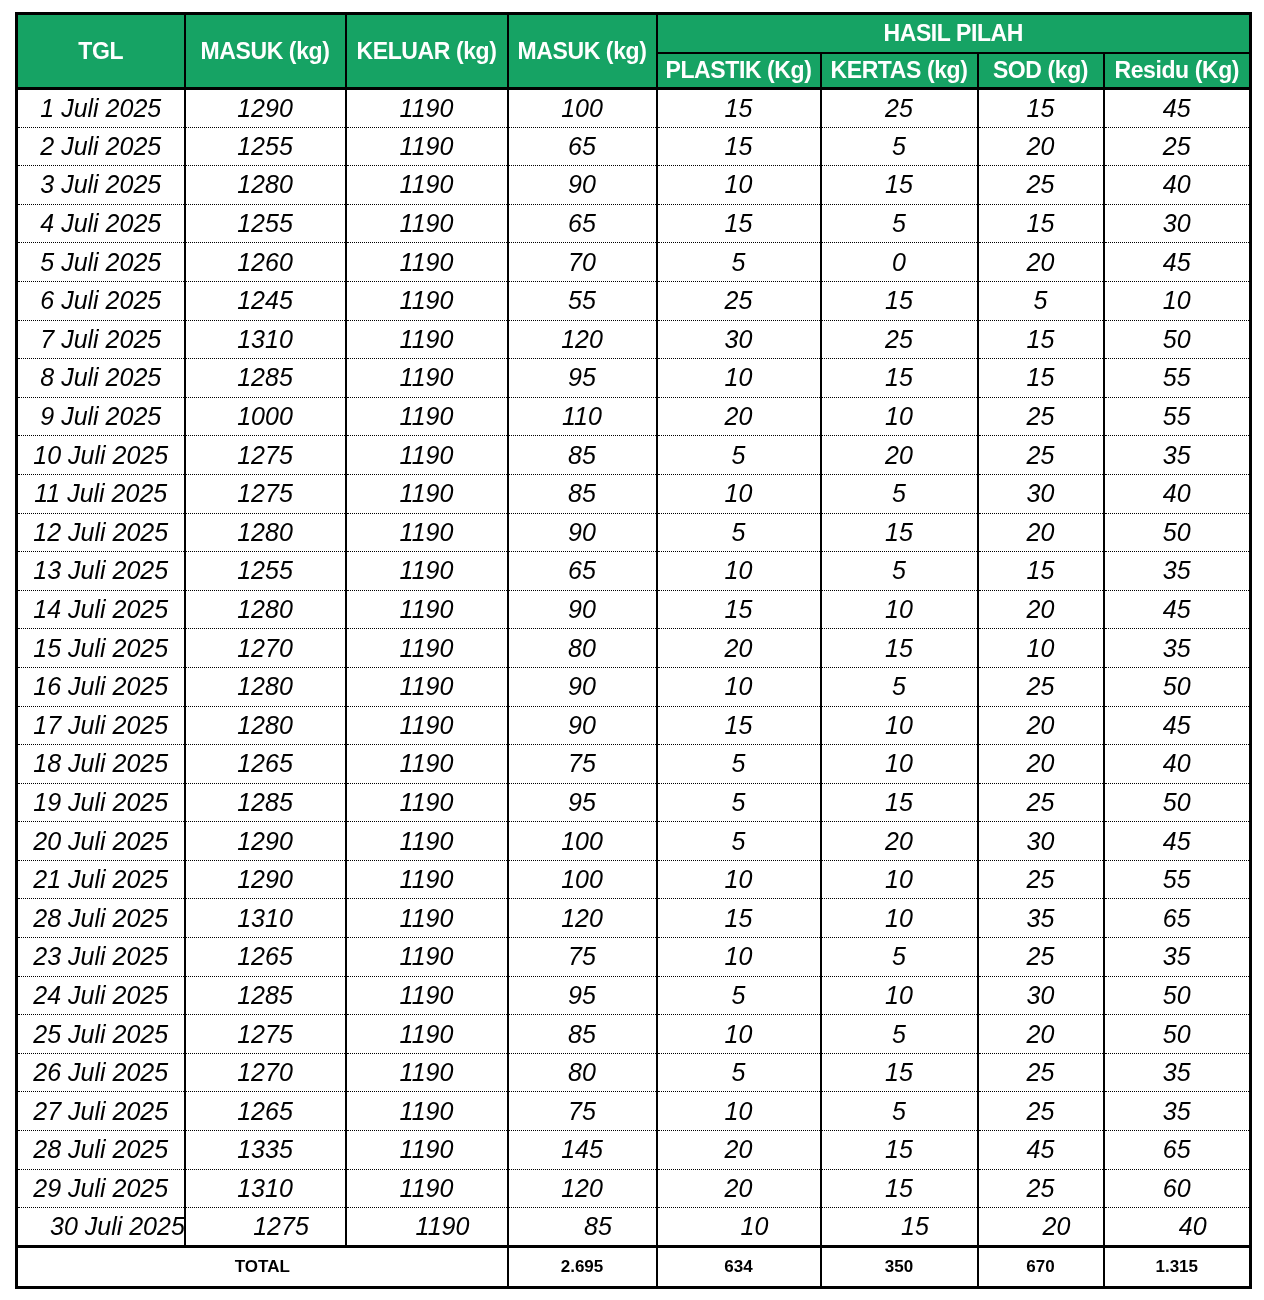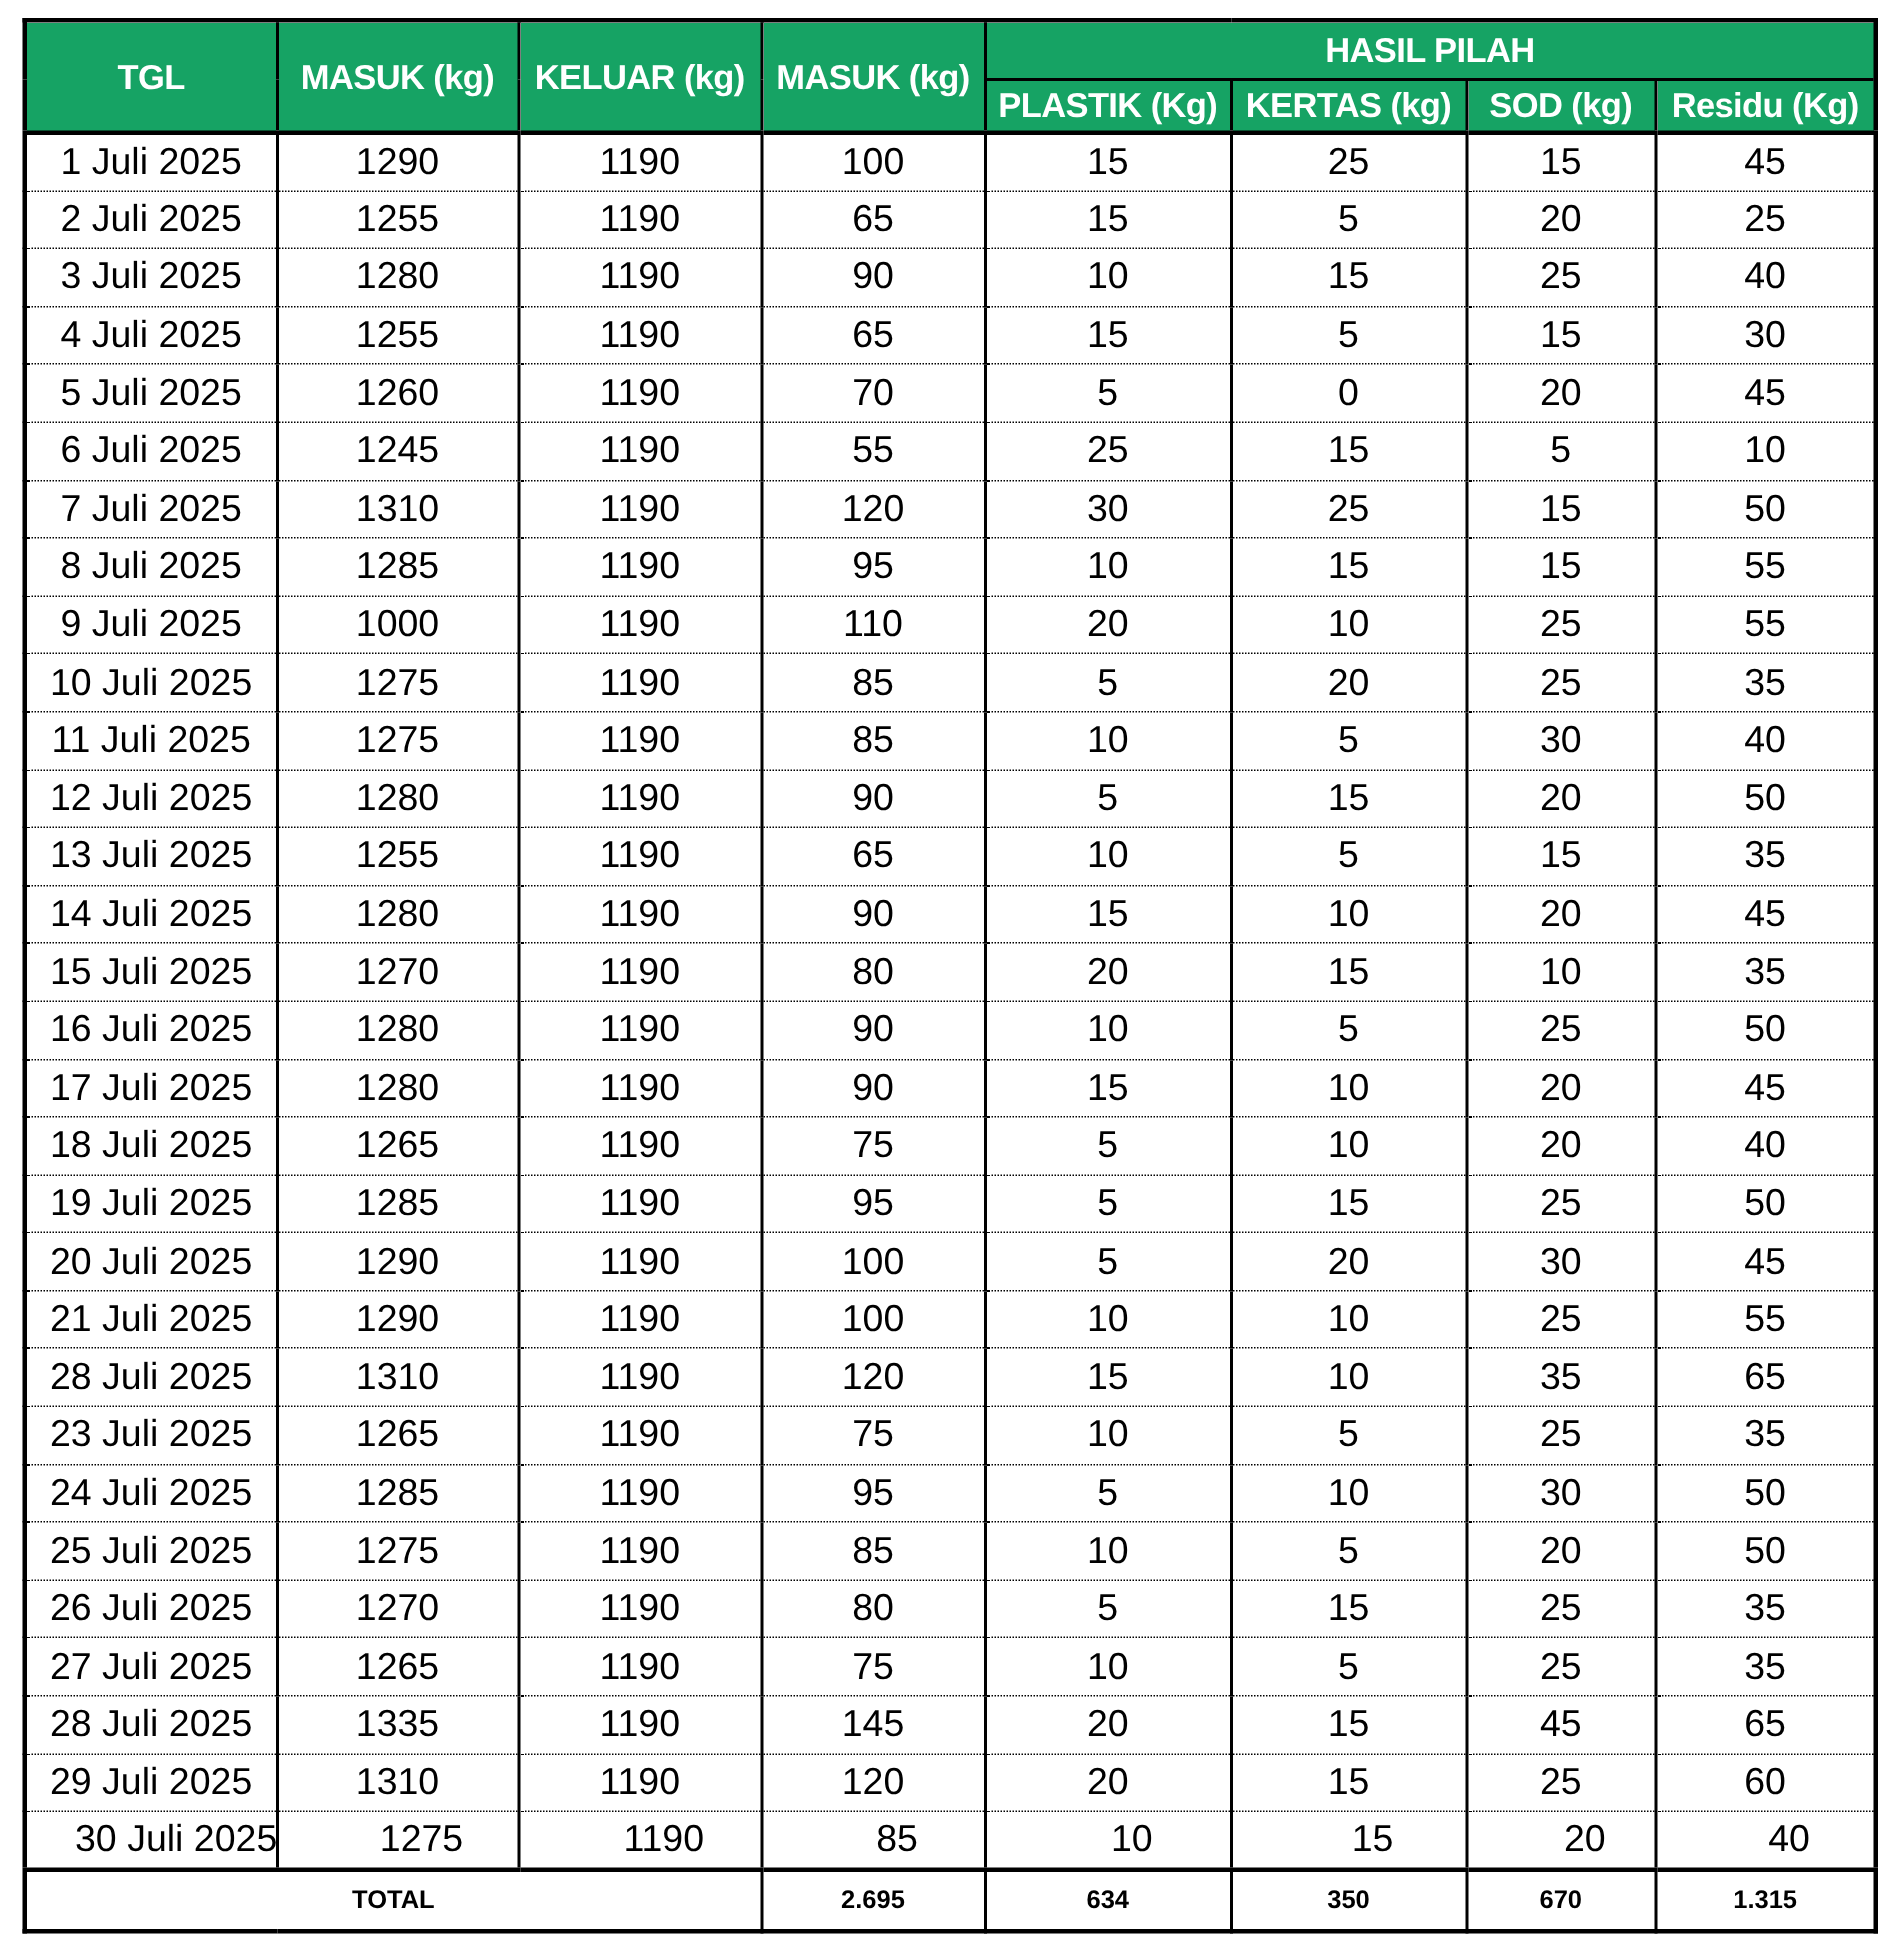--- a/index.html
+++ b/index.html
@@ -30,21 +30,21 @@
     background: #16a364;
     color: #ffffff;
     font-weight: bold;
     font-size: 23px;
     letter-spacing: -0.4px;
     border: 2px solid #000;
   }
   thead tr.group-row { height: 38px; padding-left: 36px; }
   thead tr.sub-row   { height: 34px; }
   thead th.rowspan2  { height: 72px; }
-  tbody tr { height: 38.6px; }
+  tbody tr { height: 38.6px; font-style: italic; }
   tbody td {
     font-size: 25px;
     color: #000;
     border-left: 2px solid #000;
     border-right: 2px solid #000;
     border-top: 1px dotted #000;
     border-bottom: 1px dotted #000;
   }
   tbody tr:first-child td { border-top: 3px solid #000; }
   tbody tr:last-child td  { border-bottom: 3px solid #000; padding-left: 32px; }

